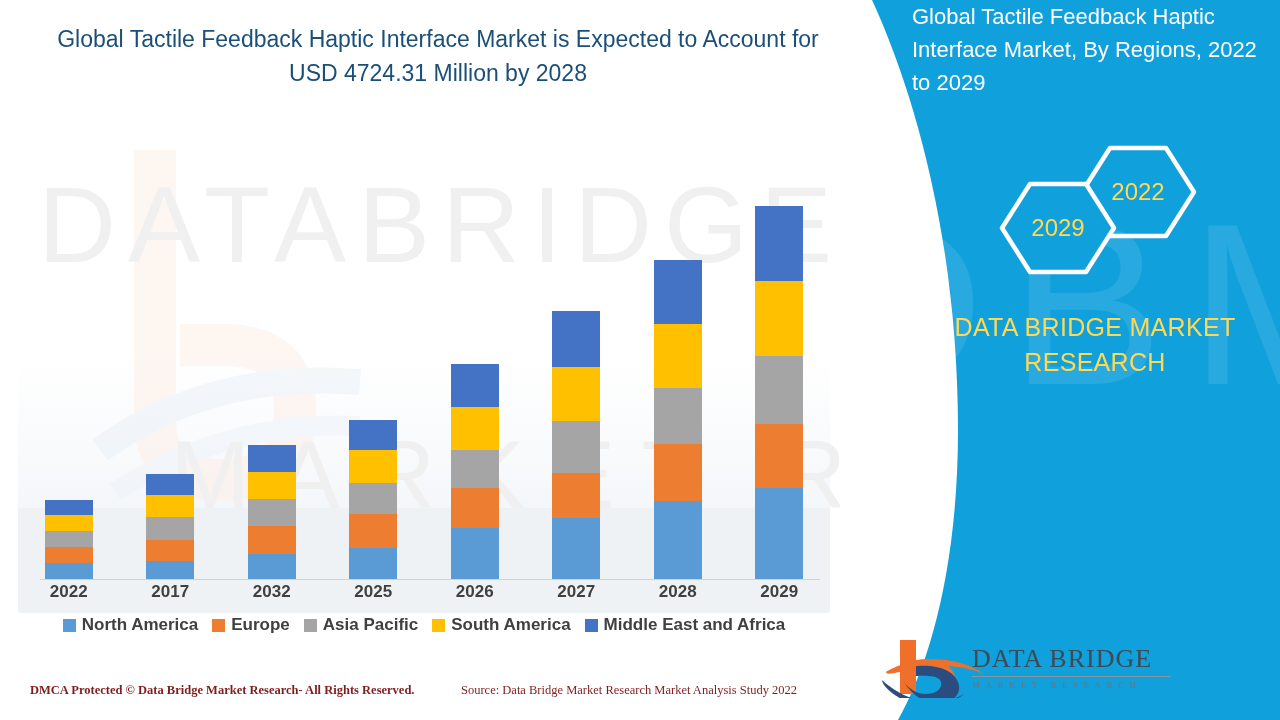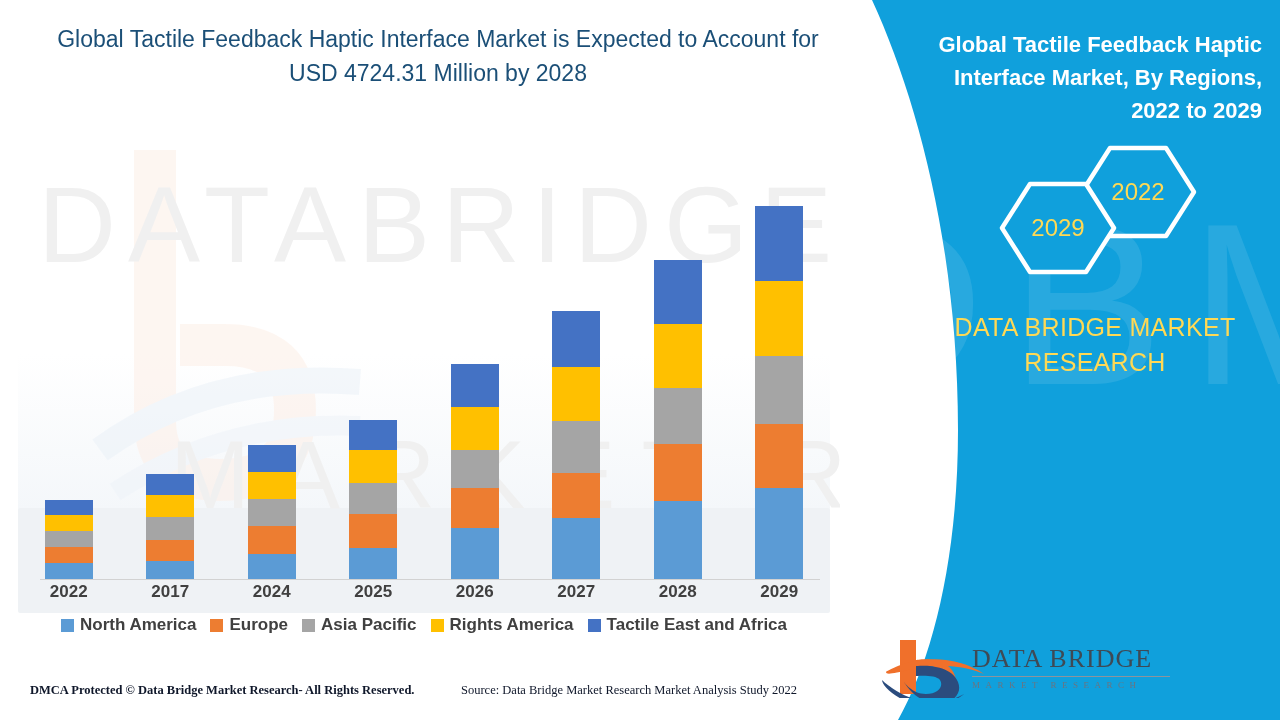--- a/index.html
+++ b/index.html
@@ -64,37 +64,37 @@
     position:absolute;left:18px;top:615px;width:812px;
     display:flex;justify-content:center;align-items:center;gap:14px;
   }
   .legend-item{display:flex;align-items:center;gap:6px;}
   .legend-swatch{width:13px;height:13px;display:inline-block;}
   .legend-label{font-size:17px;color:#404040;font-weight:700;white-space:nowrap;}
 
   
   .footer{
     position:absolute;left:0;top:683px;width:860px;height:24px;
-    font-family:"Liberation Serif", serif;font-size:12.5px;color:#0f172a;
+    font-family:"Liberation Serif", serif;font-size:12.5px;color:#7f1d1d;
   }
   .footer .dmca{position:absolute;left:30px;top:0;white-space:nowrap;font-weight:700;}
   .footer .source{position:absolute;left:461px;top:0;white-space:nowrap;}
 
   
   .panel{
     position:absolute;right:0;top:0;width:440px;height:720px;overflow:hidden;
   }
   .panel svg.panel-shape{position:absolute;inset:0;width:440px;height:720px;}
   .panel-wm{
     position:absolute;left:-22px;top:190px;font-size:230px;color:rgba(255,255,255,.10);
     font-weight:400;letter-spacing:26px;line-height:230px;white-space:nowrap;
   }
   .panel-title{
-    position:absolute;left:72px;top:28px;width:350px;text-align:right;
-    color:#ffffff;font-size:22px;line-height:33px;font-weight:700;
+    position:absolute;left:72px;top:0;width:350px;text-align:left;
+    color:#ffffff;font-size:22px;line-height:33px;font-weight:400;
   }
   .hexwrap{position:absolute;left:150px;top:140px;width:230px;height:140px;}
   .hex-label{
     position:absolute;color:#ffd954;font-size:24px;font-weight:400;
     width:100%;text-align:center;
   }
   .brand{
     position:absolute;left:110px;top:310px;width:290px;text-align:center;
     color:#ffd954;font-size:25px;line-height:35px;letter-spacing:.3px;
   }
@@ -198,21 +198,21 @@
             <div class="seg" title="Asia Pacific 2029" style="height: 68px; background: rgb(165, 165, 165);"></div>
             <div class="seg" title="South America 2029" style="height: 75px; background: rgb(255, 192, 0);"></div>
             <div class="seg" title="Middle East and Africa 2029" style="height: 75px; background: rgb(68, 114, 196);"></div>
           </div>
         </div>
       </div>
     <div class="axis"></div>
     <div class="xlabels" id="xlabels">
         <div class="xlabel">2022</div>
         <div class="xlabel">2017</div>
-        <div class="xlabel">2024</div>
+        <div class="xlabel">2032</div>
         <div class="xlabel">2025</div>
         <div class="xlabel">2026</div>
         <div class="xlabel">2027</div>
         <div class="xlabel">2028</div>
         <div class="xlabel">2029</div>
       </div>
   </div>
 
   <div class="legend" id="legend">
       <div class="legend-item">
@@ -222,25 +222,25 @@
       <div class="legend-item">
         <span class="legend-swatch" style="background: rgb(237, 125, 49);"></span>
         <span class="legend-label">Europe</span>
       </div>
       <div class="legend-item">
         <span class="legend-swatch" style="background: rgb(165, 165, 165);"></span>
         <span class="legend-label">Asia Pacific</span>
       </div>
       <div class="legend-item">
         <span class="legend-swatch" style="background: rgb(255, 192, 0);"></span>
-        <span class="legend-label">Rights America</span>
+        <span class="legend-label">South America</span>
       </div>
       <div class="legend-item">
         <span class="legend-swatch" style="background: rgb(68, 114, 196);"></span>
-        <span class="legend-label">Tactile East and Africa</span>
+        <span class="legend-label">Middle East and Africa</span>
       </div>
     </div>
 
   <div class="footer">
     <div class="dmca">DMCA Protected © Data Bridge Market Research- All Rights Reserved.</div>
     <div class="source">Source: Data Bridge Market Research Market Analysis Study 2022</div>
   </div>
 
   <div class="panel">
     <svg class="panel-shape" viewBox="0 0 440 720" preserveAspectRatio="none">

